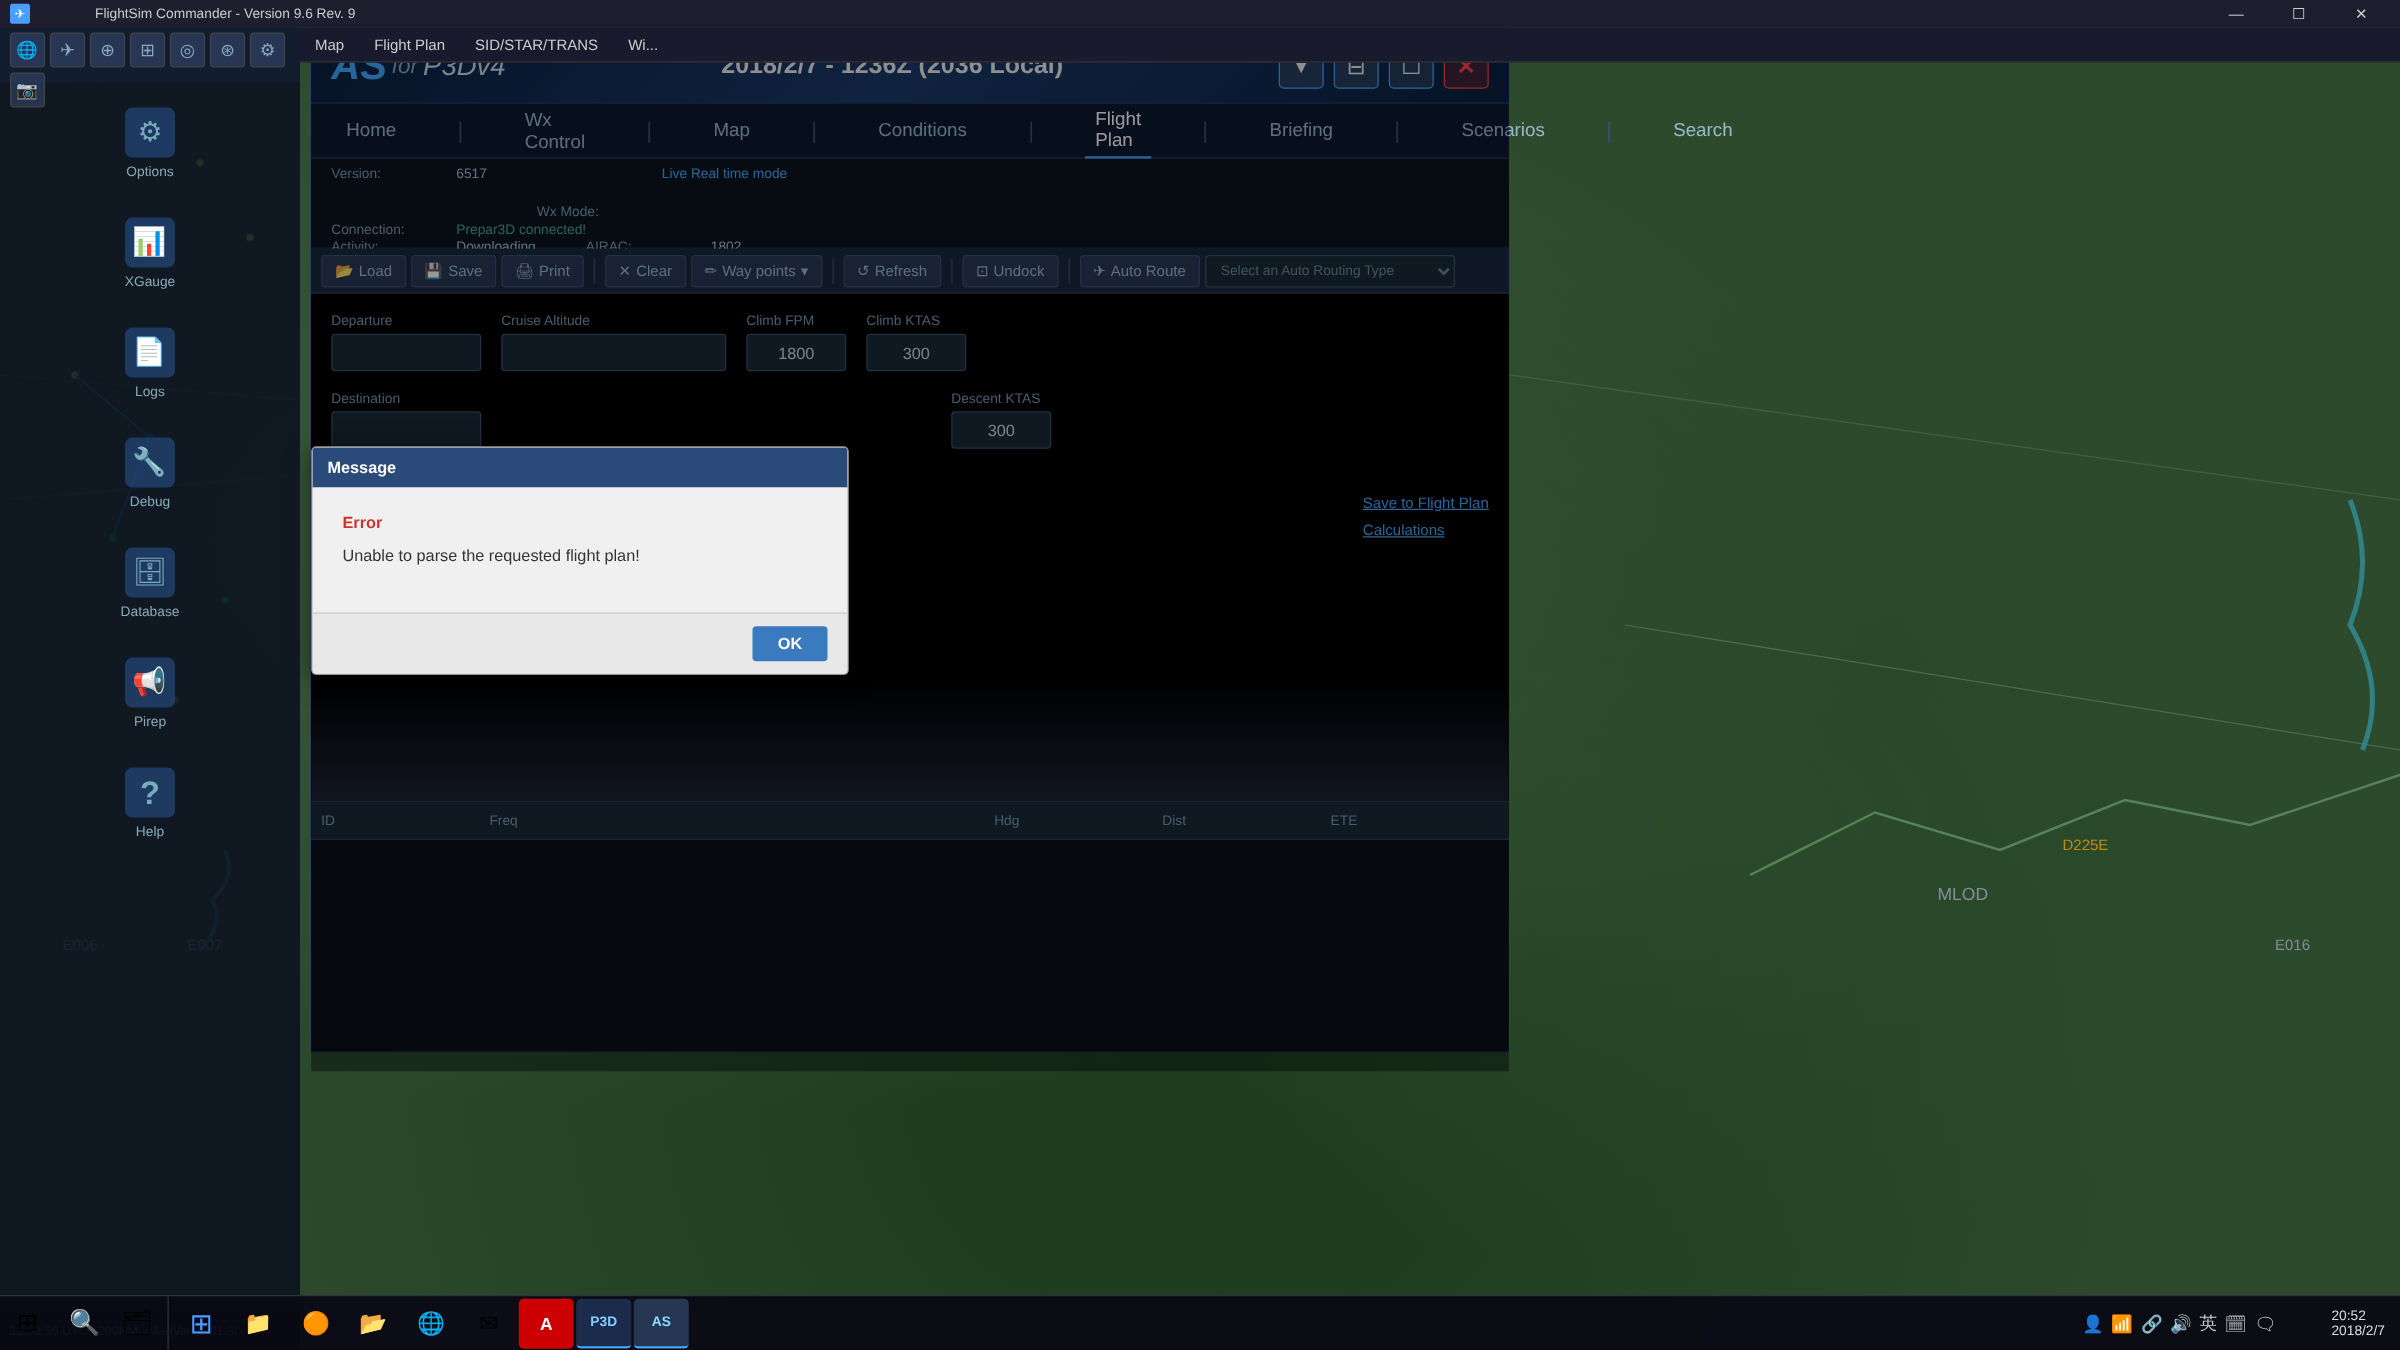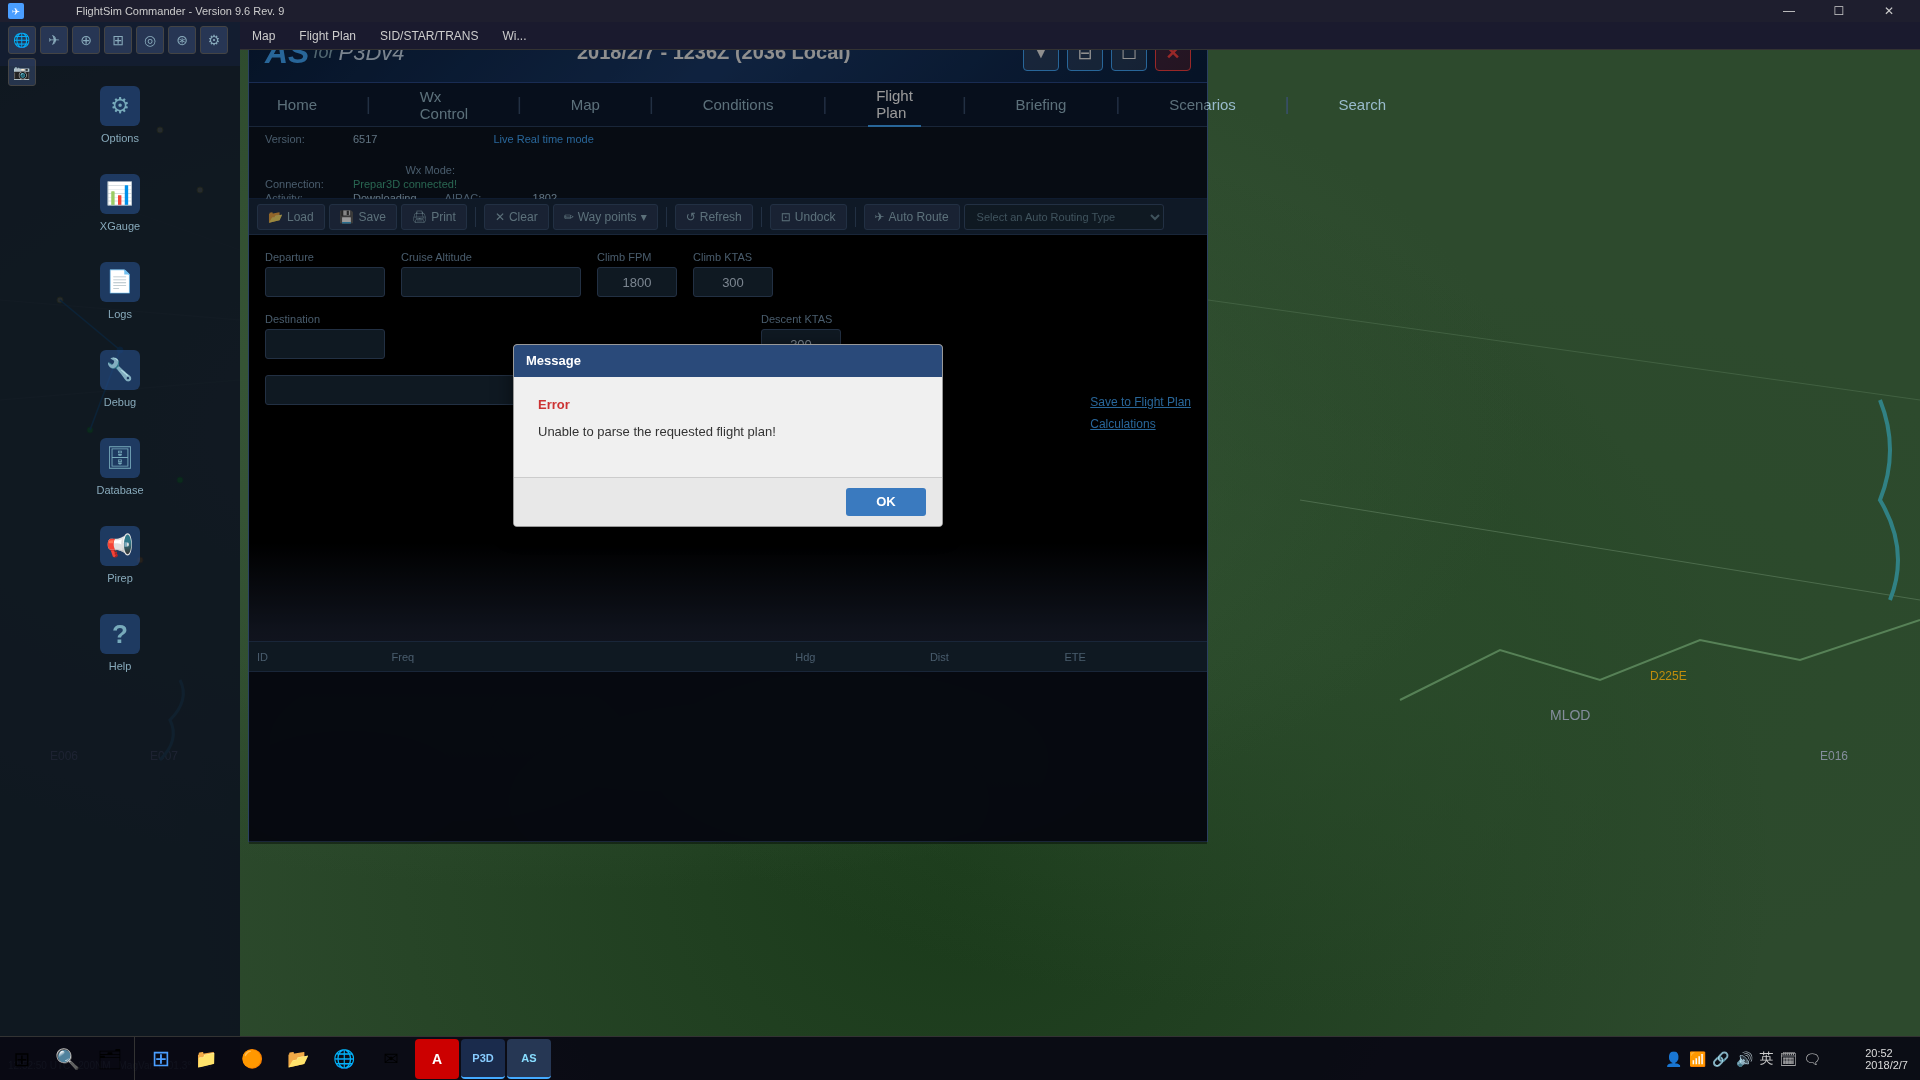--- a/index.html
+++ b/index.html
@@ -288,21 +288,21 @@
     .app-info-bar {
       height: 72px;
       background: #0d1520;
       display: flex;
       flex-direction: column;
       padding: 6px 16px;
       border-bottom: 1px solid #1a3050;
     }
     .app-info-row {
       display: flex;
-      gap: 8px;
+      gap: 20px;
       margin-bottom: 2px;
     }
     .app-info-label {
       color: #7a9ab5;
       font-size: 11px;
       min-width: 80px;
     }
     .app-info-value {
       color: #a0c0d8;
       font-size: 11px;
@@ -415,27 +415,27 @@
     }
     .wp-col-header {
       color: #7a9ab5;
       font-size: 11px;
       flex: 1;
     }
 
     
     .dialog-overlay {
       position: absolute;
-      top: 3px; left: 0;
+      top: 16px; left: 0;
       width: 100%; height: 100%;
       background: rgba(0,0,0,0.4);
       z-index: 200;
       display: flex;
       align-items: center;
-      justify-content: center;
+      justify-content: flex-start;
     }
 
     .dialog-box {
       width: 430px;
       background: #e8e8e8;
       border: 1px solid #999;
       border-radius: 4px;
       overflow: hidden;
       box-shadow: 0 4px 20px rgba(0,0,0,0.5);
     }
@@ -465,21 +465,21 @@
       font-size: 13px;
     }
     .dialog-footer {
       background: #e8e8e8;
       padding: 10px 16px;
       display: flex;
       justify-content: flex-end;
       border-top: 1px solid #ccc;
     }
     .dialog-ok-btn {
-      width: 80px;
+      width: 60px;
       height: 28px;
       background: #3a7abf;
       border: none;
       border-radius: 3px;
       color: white;
       font-size: 13px;
       cursor: pointer;
       font-weight: 600;
     }
 

